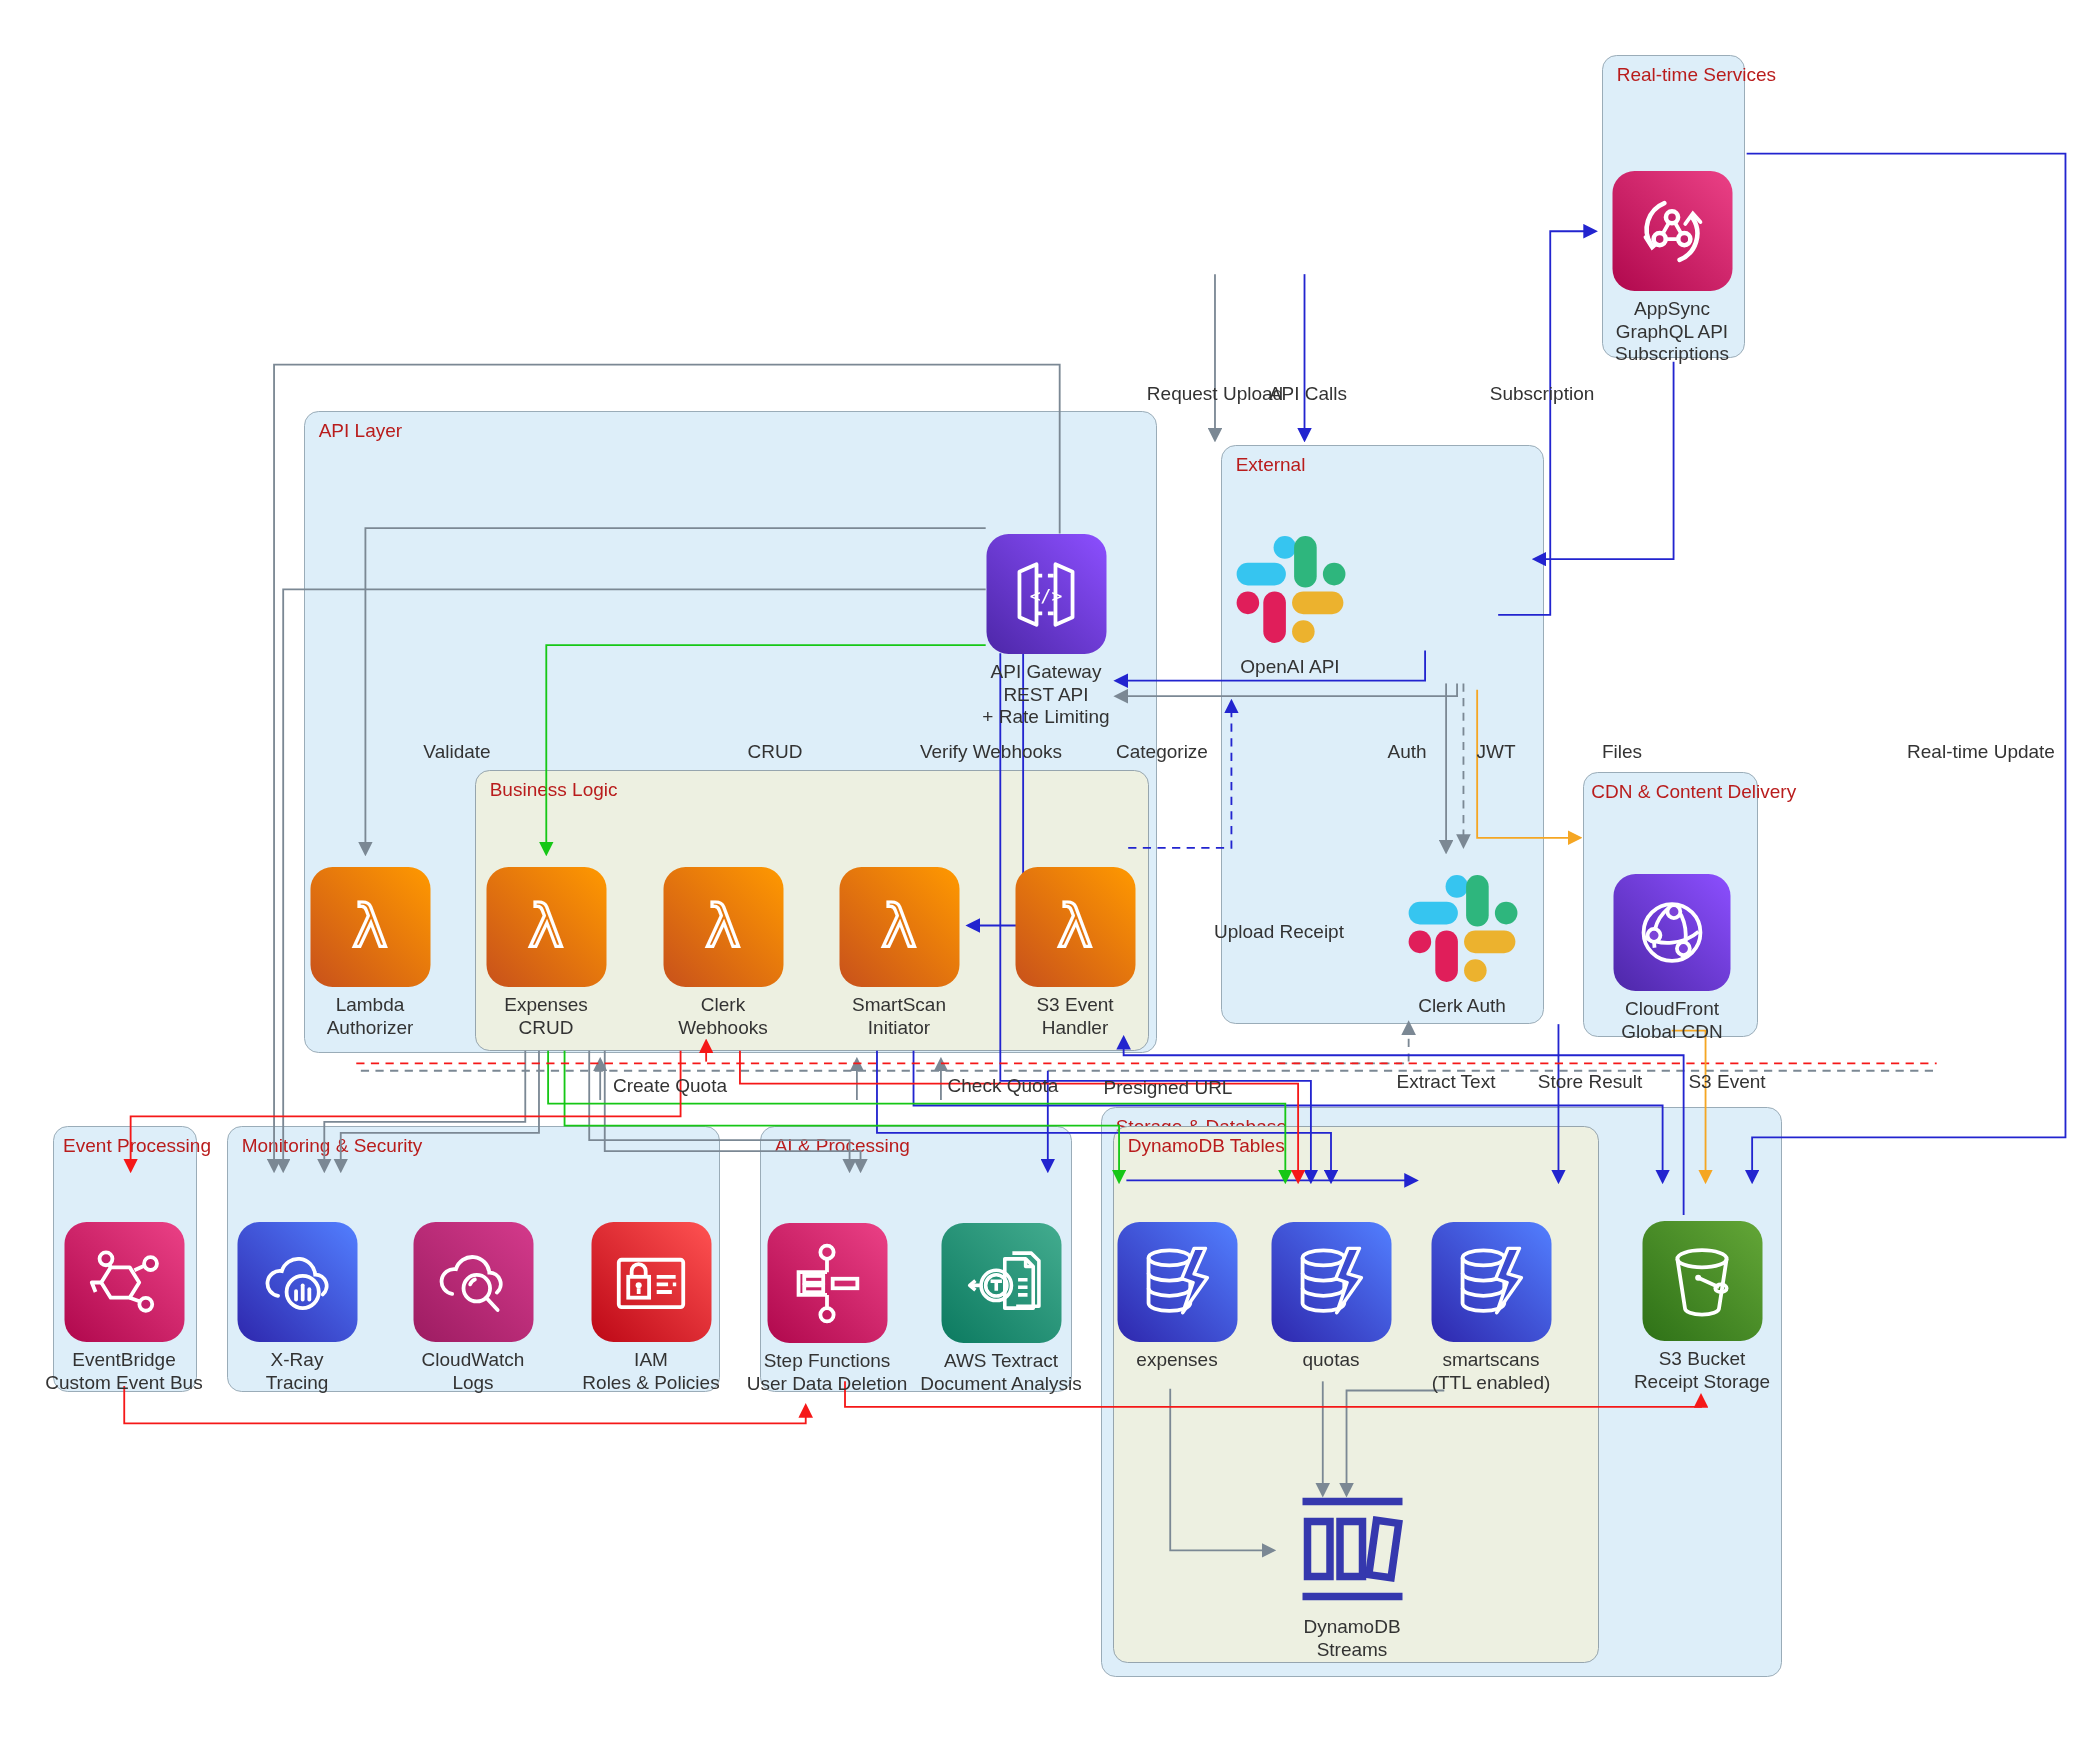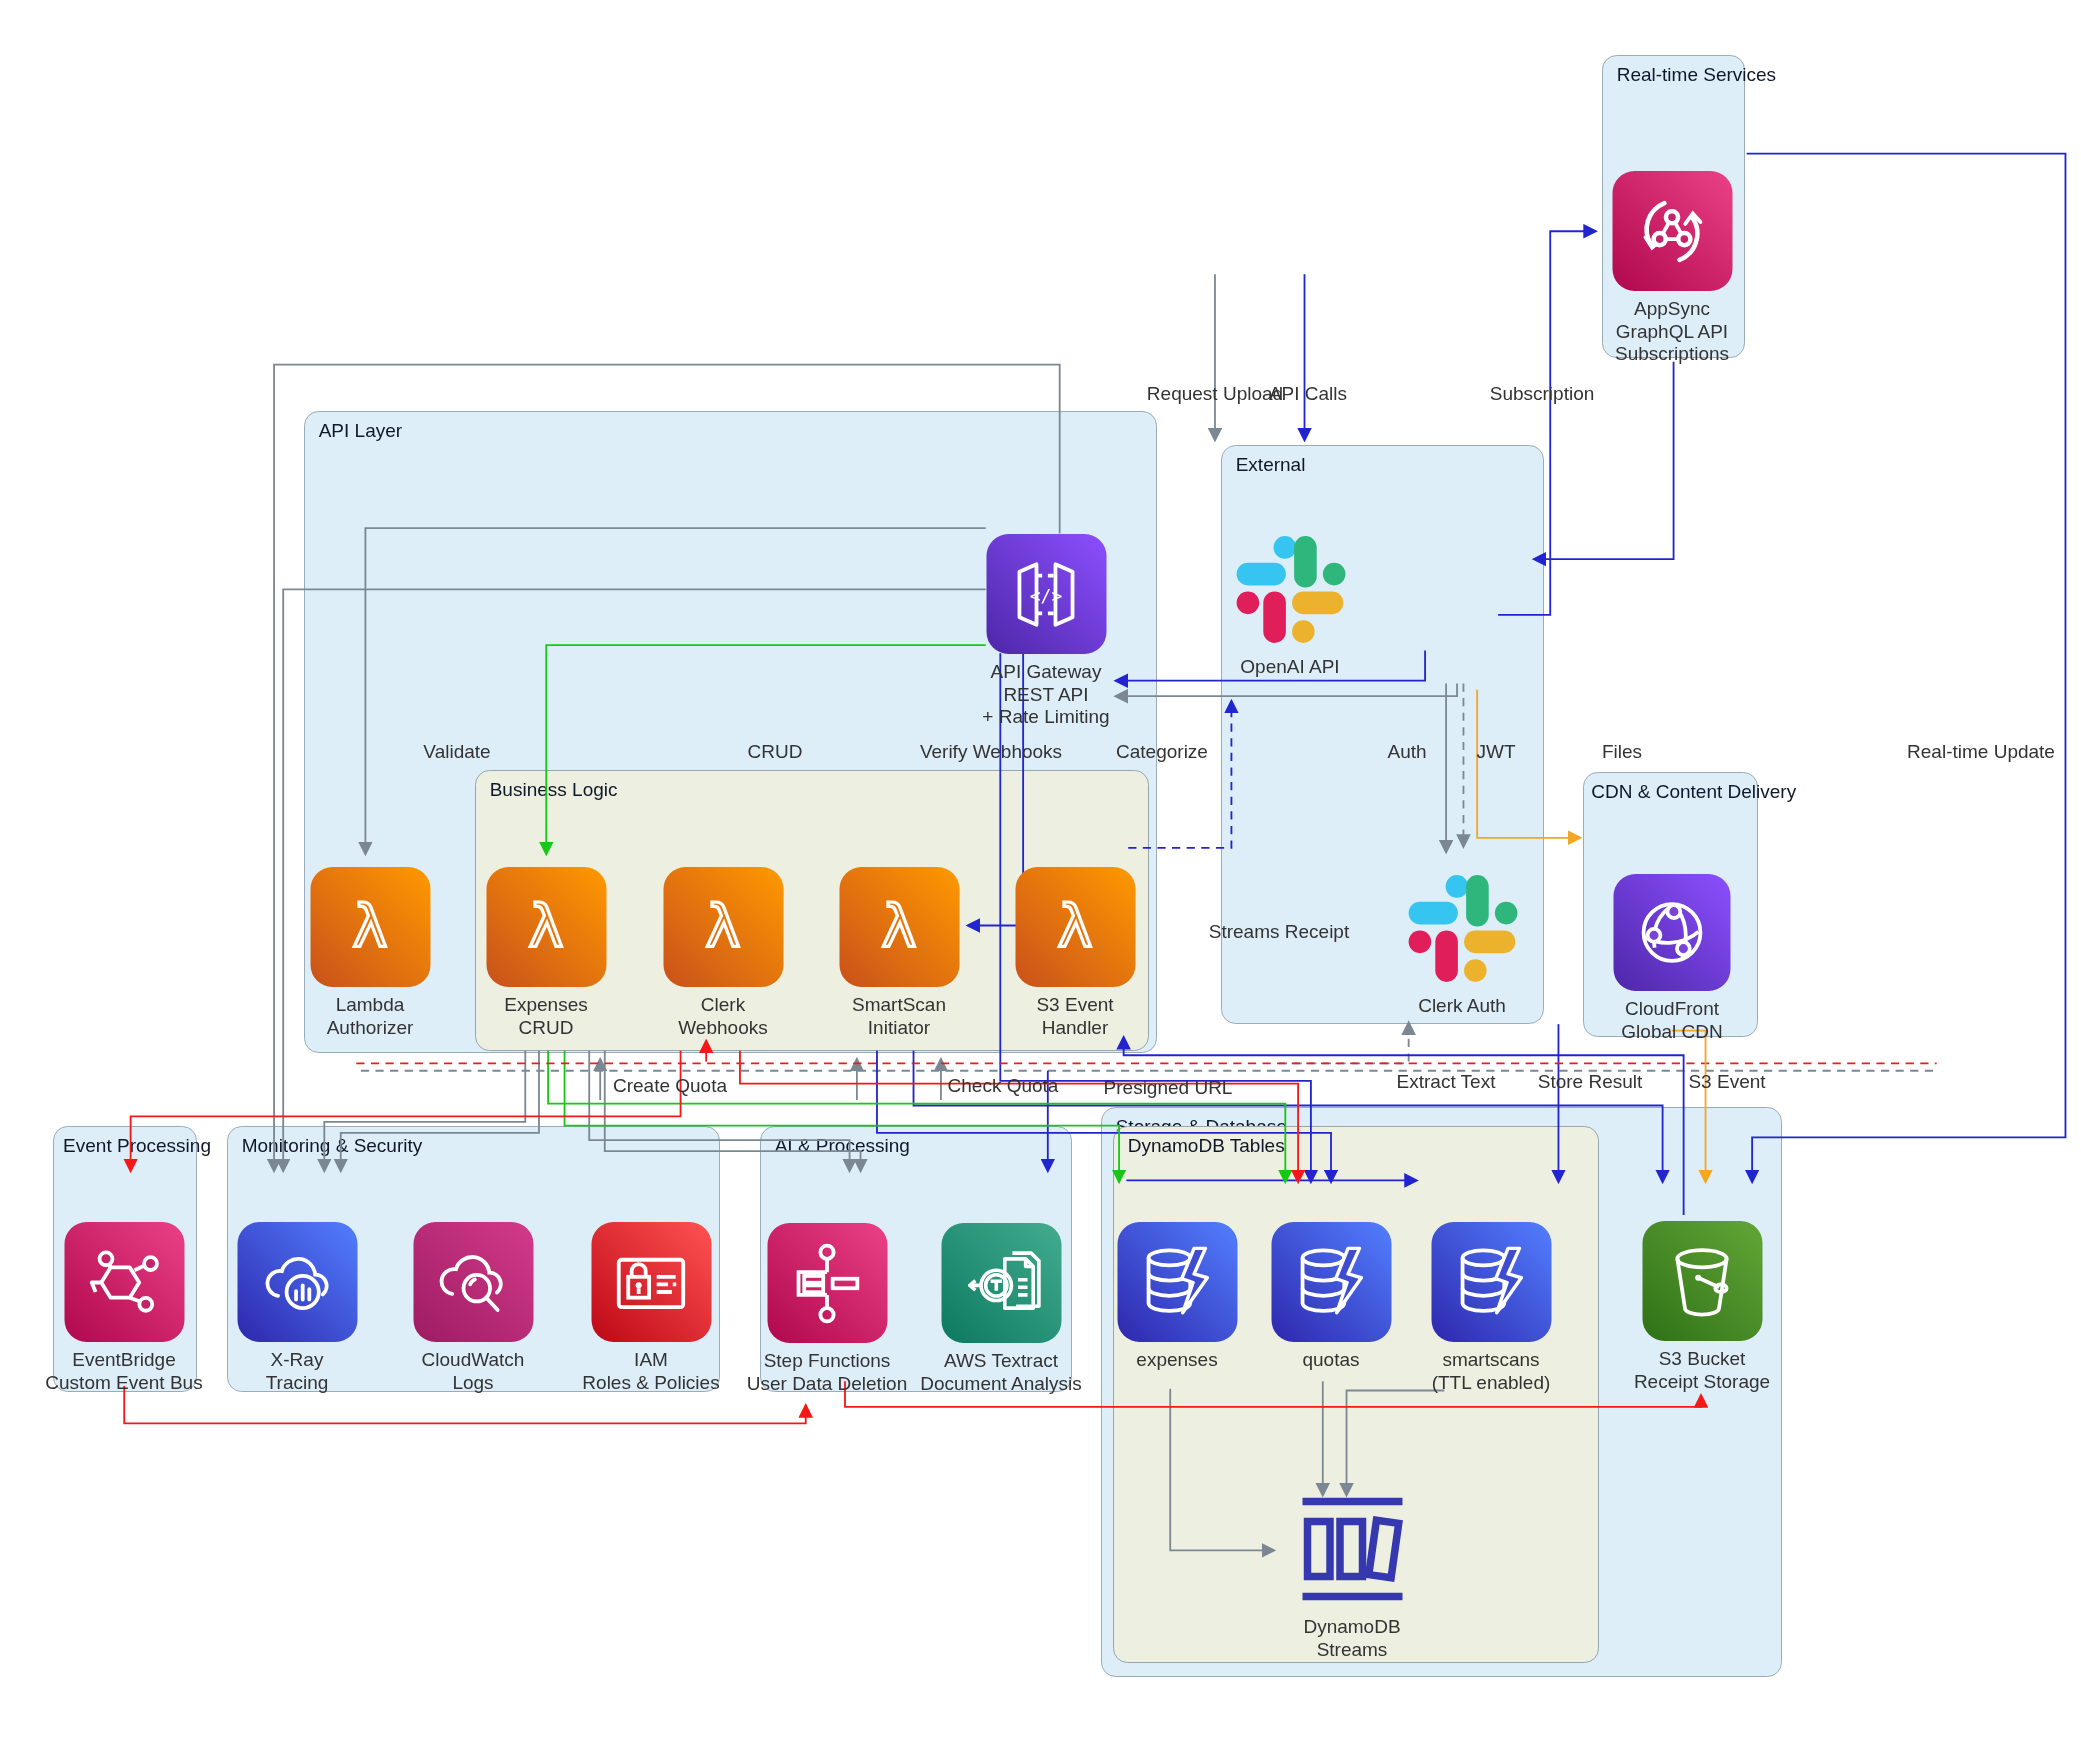--- a/index.html
+++ b/index.html
@@ -1,19 +1,19 @@
 <!DOCTYPE html>
 <html style="font-size:14.6px"><head>
 <meta charset="utf-8">
 <style>
   html,body{margin:0;padding:0;background:#fff;font-family:"Liberation Sans",sans-serif;}
   #canvas{position:relative;width:2081px;height:1756px;background:#fff;overflow:hidden;}
   .box{position:absolute;border:1.4px solid #9aacb8;border-radius:14.6px;background:#ddeef9;box-sizing:border-box;}
   .box.green{background:#edf0e1;border-color:#96a5ae;}
-  .box-label{position:absolute;left:13.7px;top:8.2px;font-size:19px;color:#0f172a;white-space:nowrap;}
+  .box-label{position:absolute;left:13.7px;top:8.2px;font-size:19px;color:#b91c1c;white-space:nowrap;}
   #edges{position:absolute;left:0;top:0;z-index:5;pointer-events:none;}
   #edges polyline{fill:none;stroke-width:2;}
   .eg{stroke:#7b8894;} .eb{stroke:#2224cf;} .egr{stroke:#16c716;} .er{stroke:#f51818;} .eo{stroke:#f5a623;}
   .dash{stroke-dasharray:9 7;}
   .node{position:absolute;z-index:10;display:flex;flex-direction:column;align-items:center;transform:translateX(-50%);width:197px;justify-content:center;}
   .card{width:120px;height:120px;border-radius:22px;display:flex;align-items:center;justify-content:center;}
   .card svg{width:91px;height:91px;}
   .plain{width:120px;height:120px;display:flex;align-items:center;justify-content:center;}
   .plain svg{width:115px;height:115px;}
   .plain.big svg{width:124px;height:124px;}
@@ -443,21 +443,21 @@
   <span class="elabel" style="left:1308px;top:383px">API Calls</span>
   <span class="elabel" style="left:1542px;top:383px">Subscription</span>
   <span class="elabel" style="left:457px;top:741px">Validate</span>
   <span class="elabel" style="left:775px;top:741px">CRUD</span>
   <span class="elabel" style="left:991px;top:741px">Verify  Webhooks</span>
   <span class="elabel" style="left:1162px;top:741px">Categorize</span>
   <span class="elabel" style="left:1407px;top:741px">Auth</span>
   <span class="elabel" style="left:1496px;top:741px">JWT</span>
   <span class="elabel" style="left:1622px;top:741px">Files</span>
   <span class="elabel" style="left:1981px;top:741px">Real-time Update</span>
-  <span class="elabel" style="left:1279px;top:921px">Streams Receipt</span>
+  <span class="elabel" style="left:1279px;top:921px">Upload Receipt</span>
   <span class="elabel" style="left:670px;top:1075px">Create Quota</span>
   <span class="elabel" style="left:1003px;top:1075px">Check Quota</span>
   <span class="elabel" style="left:1168px;top:1077px">Presigned URL</span>
   <span class="elabel" style="left:1446px;top:1071px">Extract Text</span>
   <span class="elabel" style="left:1590px;top:1071px">Store Result</span>
   <span class="elabel" style="left:1727px;top:1071px">S3 Event</span>
 
 </div>
 
 

